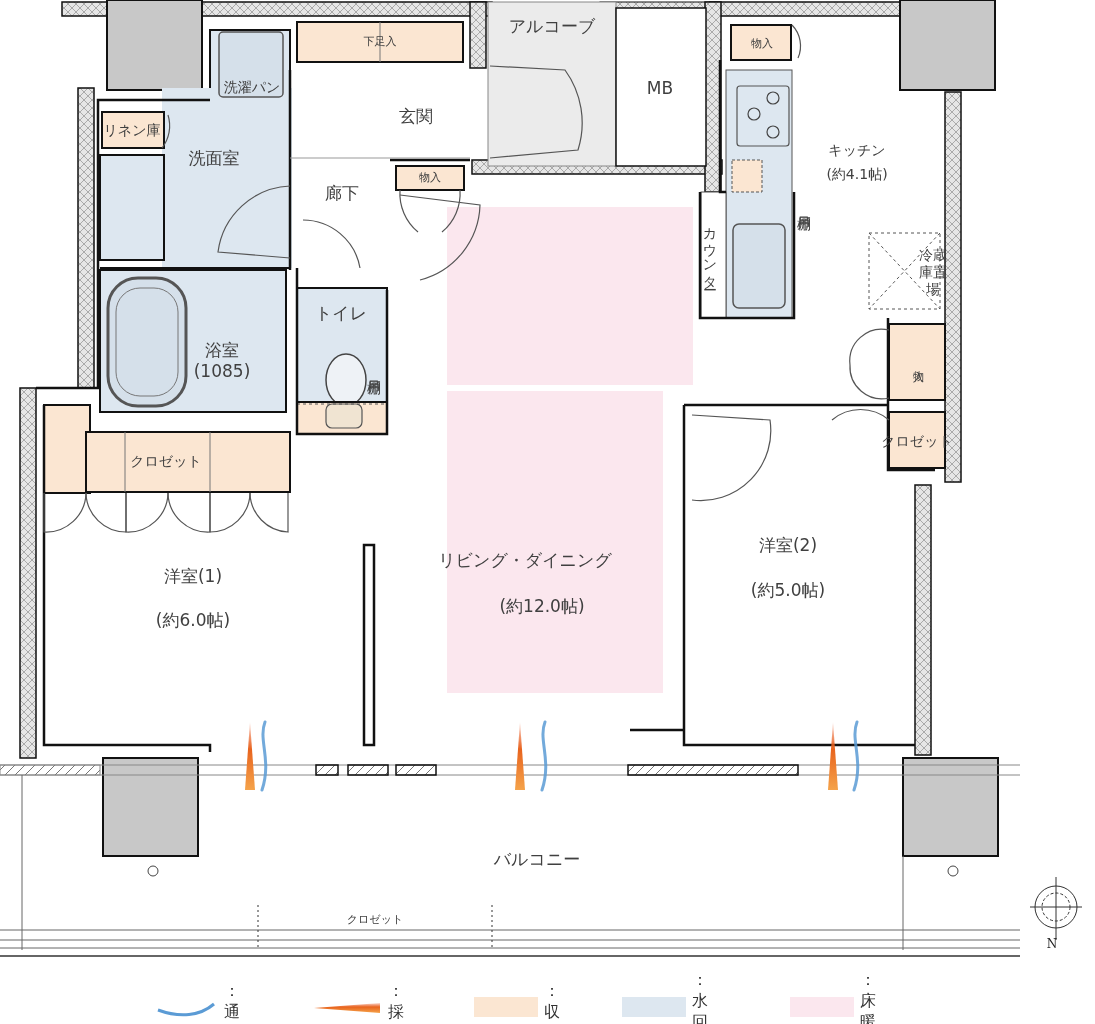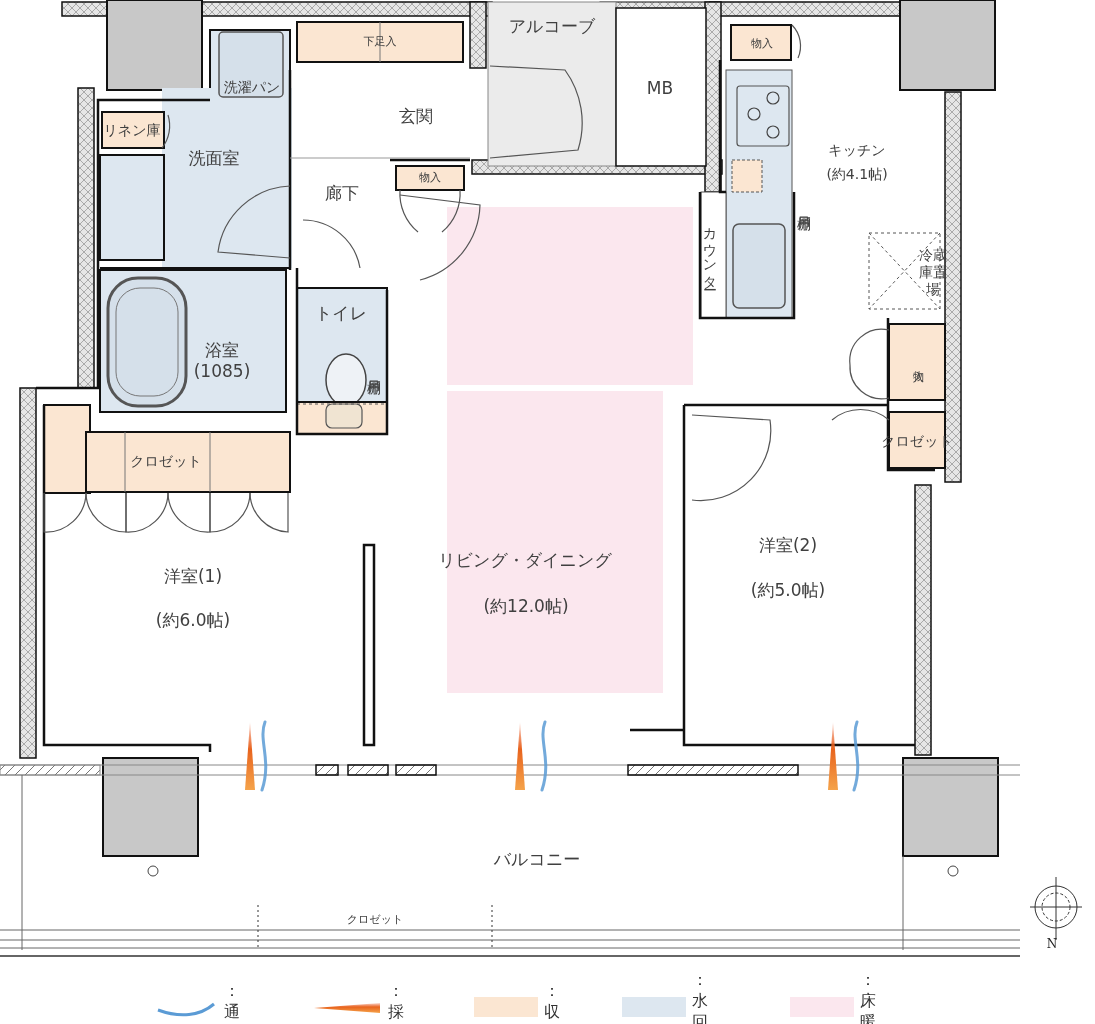--- a/index.html
+++ b/index.html
@@ -212,21 +212,21 @@
 <div class="lbl md" style="left:857px;top:150px;">キッチン</div>
 <div class="lbl md" style="left:857px;top:174px;">(約4.1帖)</div>
 <div class="lbl sm" style="left:762px;top:44px;">物入</div>
 <div class="lbl xs vt" style="left:804px;top:206px;">吊戸棚</div>
 <div class="lbl xs vt" style="left:710px;top:250px;">カウンター</div>
 <div class="lbl xs" style="left:904px;top:272px;width:36px;white-space:normal;margin-left:29px;">冷蔵庫置場</div>
 <div class="lbl sm vt" style="left:918px;top:362px;">物入</div>
 <div class="lbl xs" style="left:917px;top:441px;">クロゼット</div>
 <div class="lbl xs" style="left:166px;top:461px;">クロゼット</div>
 <div class="lbl lg" style="left:525px;top:560px;">リビング・ダイニング</div>
-<div class="lbl lg" style="left:526px;top:606px;">(約12.0帖)</div>
+<div class="lbl lg" style="left:542px;top:606px;">(約12.0帖)</div>
 <div class="lbl lg" style="left:193px;top:576px;">洋室(1)</div>
 <div class="lbl lg" style="left:193px;top:620px;">(約6.0帖)</div>
 <div class="lbl lg" style="left:788px;top:545px;">洋室(2)</div>
 <div class="lbl lg" style="left:788px;top:590px;">(約5.0帖)</div>
 <div class="lbl lg" style="left:537px;top:859px;">バルコニー</div>
 <div class="lbl sm" style="left:375px;top:920px;">クロゼット</div>
 
 <div class="north">N</div>
 
 <div id="legend">

